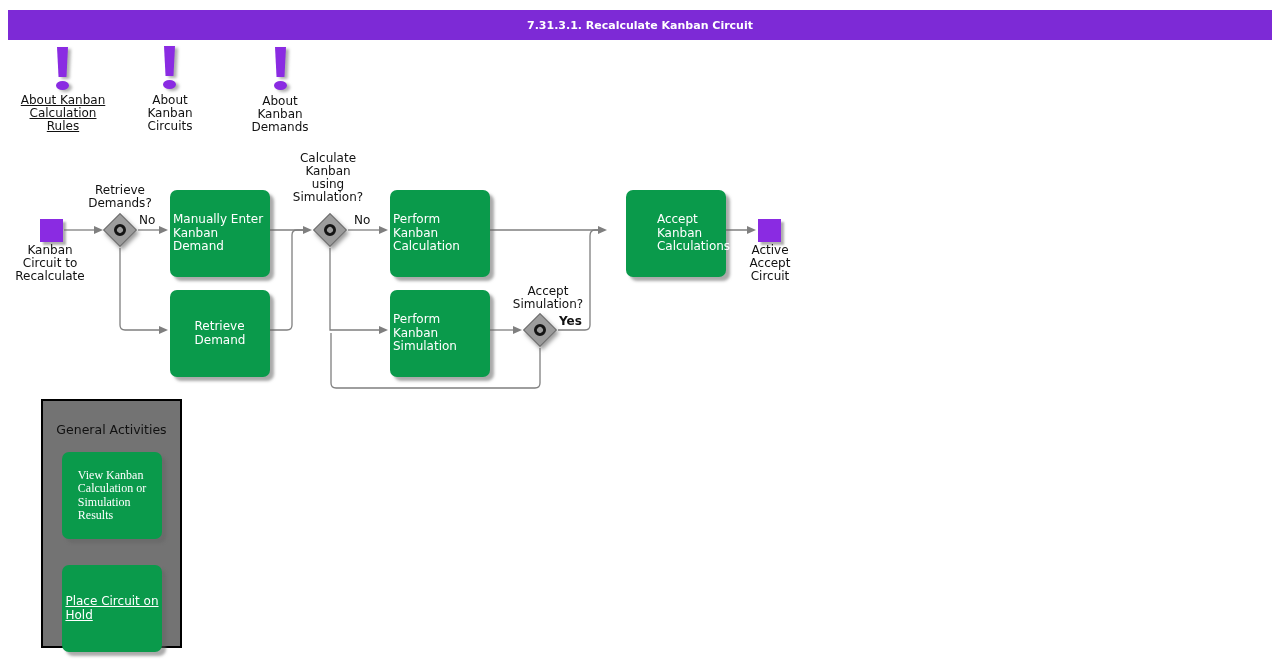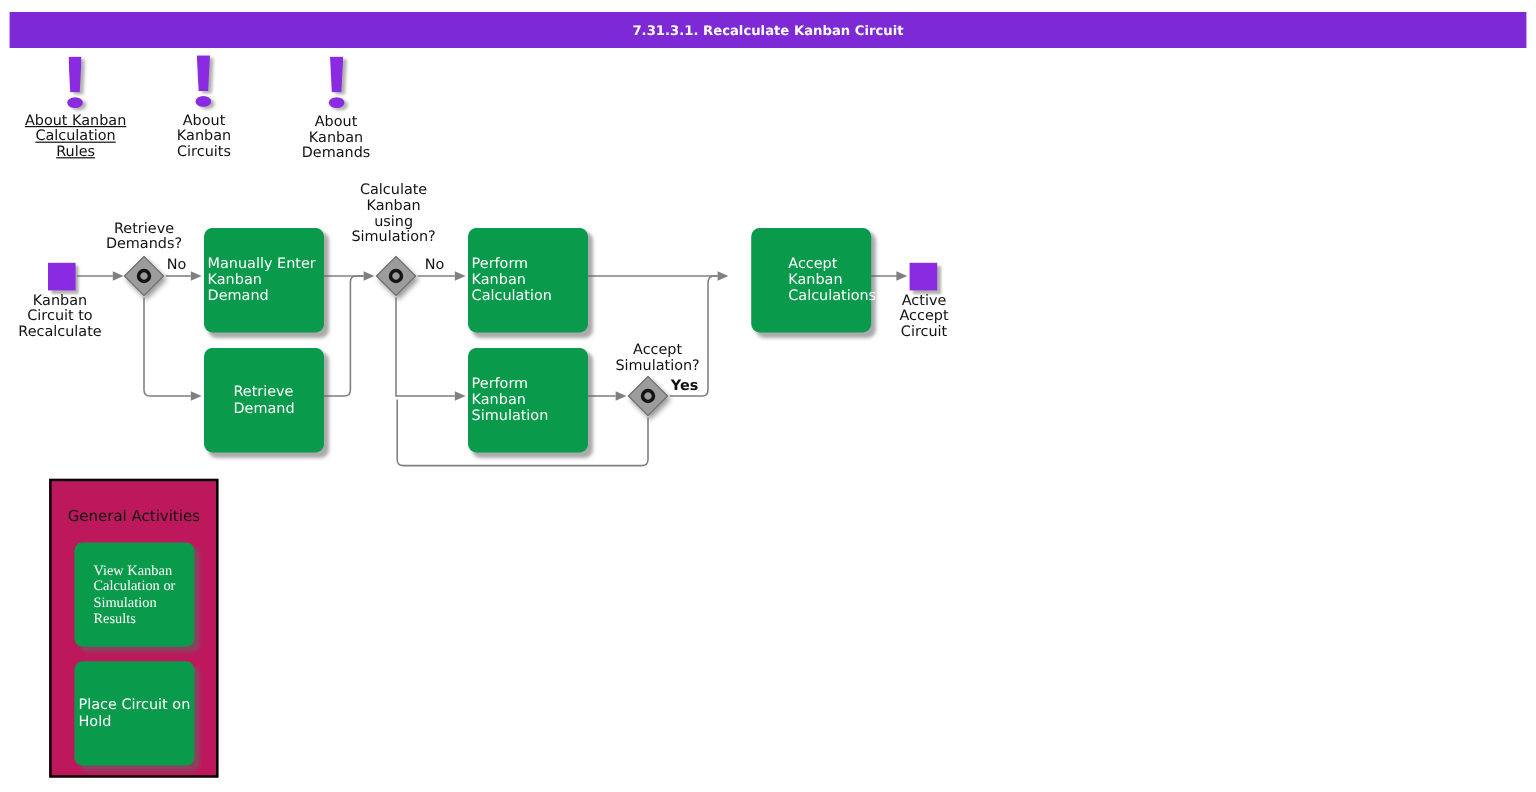--- a/index.html
+++ b/index.html
@@ -112,21 +112,21 @@
   .diamond .ring {
     width: 12px; height: 12px;
     border-radius: 50%;
     border: 3px solid #141414;
     background: #9c9c9c;
   }
   .ga-box {
     position: absolute;
     left: 41px; top: 399px;
     width: 141px; height: 249px;
-    background: #be185d;
+    background: #737373;
     border: 2px solid #000000;
   }
   .ga-title {
     position: absolute;
     left: 0; top: 21px;
     width: 100%;
     text-align: center;
     font-size: 12.5px;
     color: var(--ink);
   }
@@ -255,17 +255,17 @@
   <div class="lbl" style="left:725px; top:244px; width:90px;">Active
 Accept
 Circuit</div>
 
   <div class="ga-box">
     <div class="ga-title">General Activities</div>
     <div class="activity" style="left:19px; top:51px;font-family:Liberation Serif, serif;">View Kanban
 Calculation or
 Simulation
 Results</div>
-    <div class="activity" style="left:19px; top:150px;">Place Circuit on
+    <div class="activity" style="left:19px; top:164px;text-decoration:underline;">Place Circuit on
 Hold</div>
   </div>
 
 </div>
 
 </body></html>

